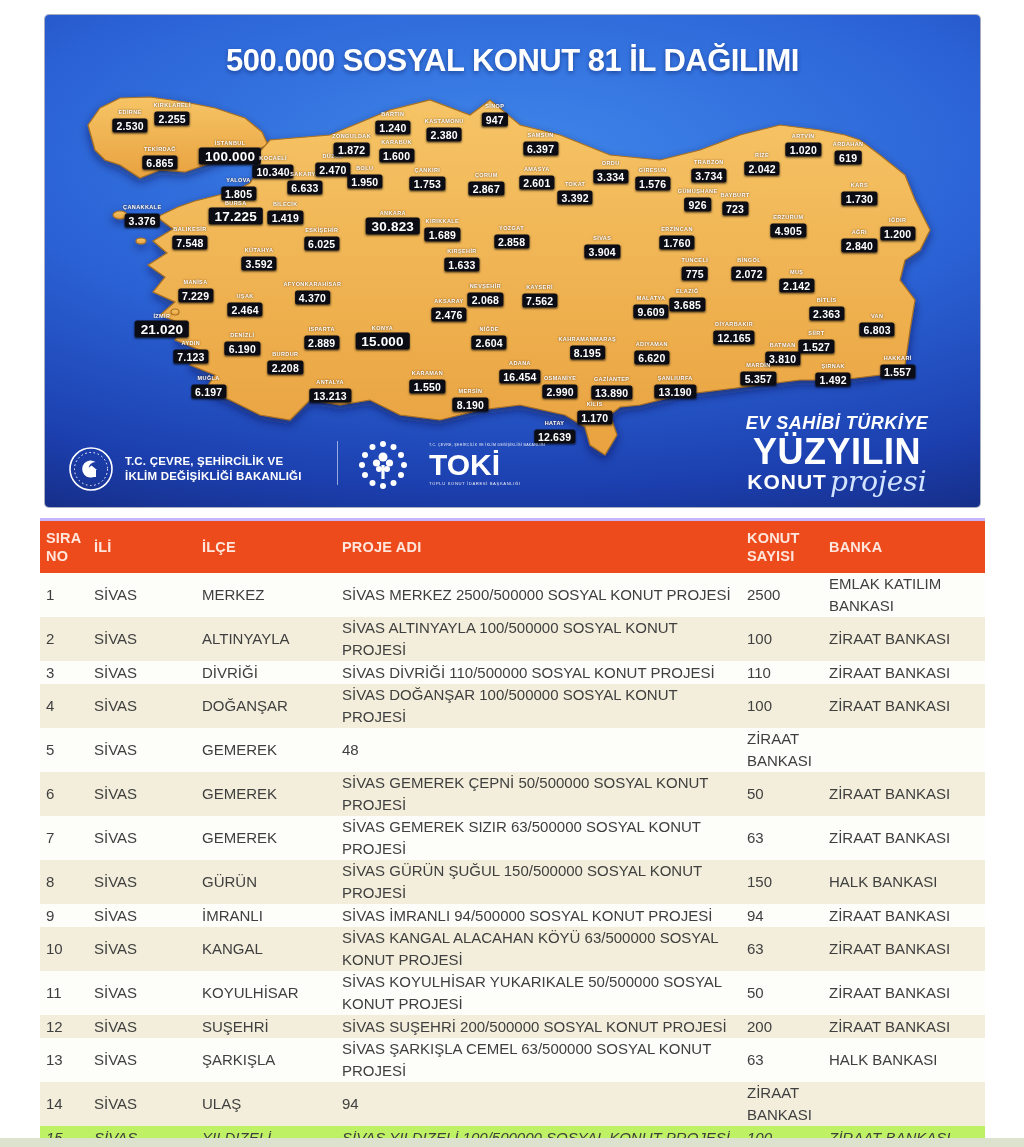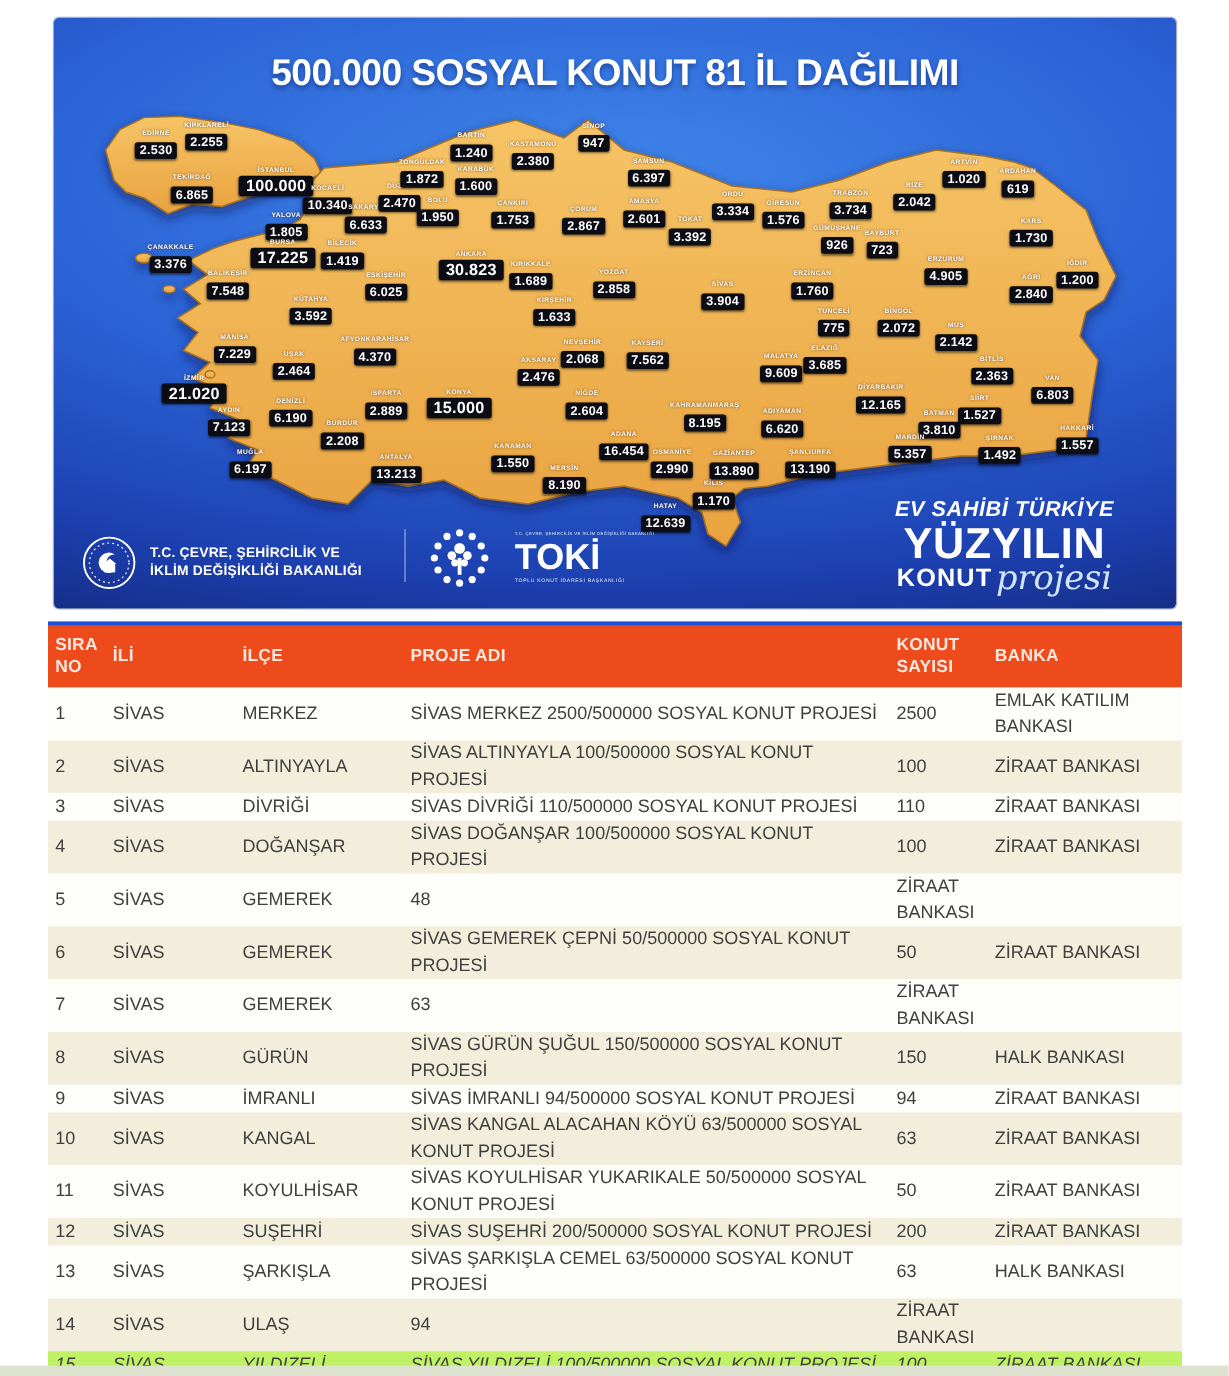--- a/index.html
+++ b/index.html
@@ -37,21 +37,21 @@
   .slogan .s2{font-size:36px;font-weight:bold;letter-spacing:.5px;line-height:36px;}
   .slogan .s3{line-height:26px;margin-top:-2px;}
   .slogan .s3b{font-size:21px;font-weight:bold;letter-spacing:1px;vertical-align:middle;}
   .slogan .s3s{font-family:"DejaVu Serif",serif;font-style:italic;font-size:28px;color:#d3e4ff;
                margin-left:3px;vertical-align:middle;}
 
   
   .ptable{position:absolute;left:40px;top:518px;width:945px;font-size:15px;color:#3f3f3f;}
   .tgrid{display:grid;grid-template-columns:52px 108px 140px 405px 82px 158px;align-items:center;}
   .thead{background:#ee4b1d;color:#ffe6dc;min-height:52px;font-weight:bold;font-size:14.5px;
-         line-height:18px;letter-spacing:.2px;border-top:3px solid #1d4ed8;}
+         line-height:18px;letter-spacing:.2px;border-top:3px solid #c4b5fd;}
   .thead>div{padding:4px 4px 4px 2px;}
   .trow{min-height:23px;background:#fdfdfa;line-height:22px;}
   .trow.stripe{background:#f2eedb;}
   .trow.highlight{background:#bef264;font-style:italic;}
   .trow>div{padding:0 4px 0 2px;}
   .c-no{padding-left:6px !important;}
   .c-proje{line-height:22px;}
 
   .bottom-strip{position:absolute;left:0;bottom:0;width:1024px;height:9px;background:#dde2cf;}
 </style>
@@ -609,20 +609,21 @@
     <div class="c-ilce">GEMEREK</div>
     <div class="c-proje">SİVAS GEMEREK ÇEPNİ 50/500000 SOSYAL KONUT PROJESİ</div>
     <div class="c-konut">50</div>
     <div class="c-banka">ZİRAAT BANKASI</div>
   </div>
 
   <div class="tgrid trow">
     <div class="c-no">7</div>
     <div class="c-il">SİVAS</div>
     <div class="c-ilce">GEMEREK</div>
+    <div class="c-proje">SİVAS GEMEREK SIZIR 63/500000 SOSYAL KONUT PROJESİ</div>
     <div class="c-konut">63</div>
     <div class="c-banka">ZİRAAT BANKASI</div>
   </div>
 
   <div class="tgrid trow stripe">
     <div class="c-no">8</div>
     <div class="c-il">SİVAS</div>
     <div class="c-ilce">GÜRÜN</div>
     <div class="c-proje">SİVAS GÜRÜN ŞUĞUL 150/500000 SOSYAL KONUT PROJESİ</div>
     <div class="c-konut">150</div>

